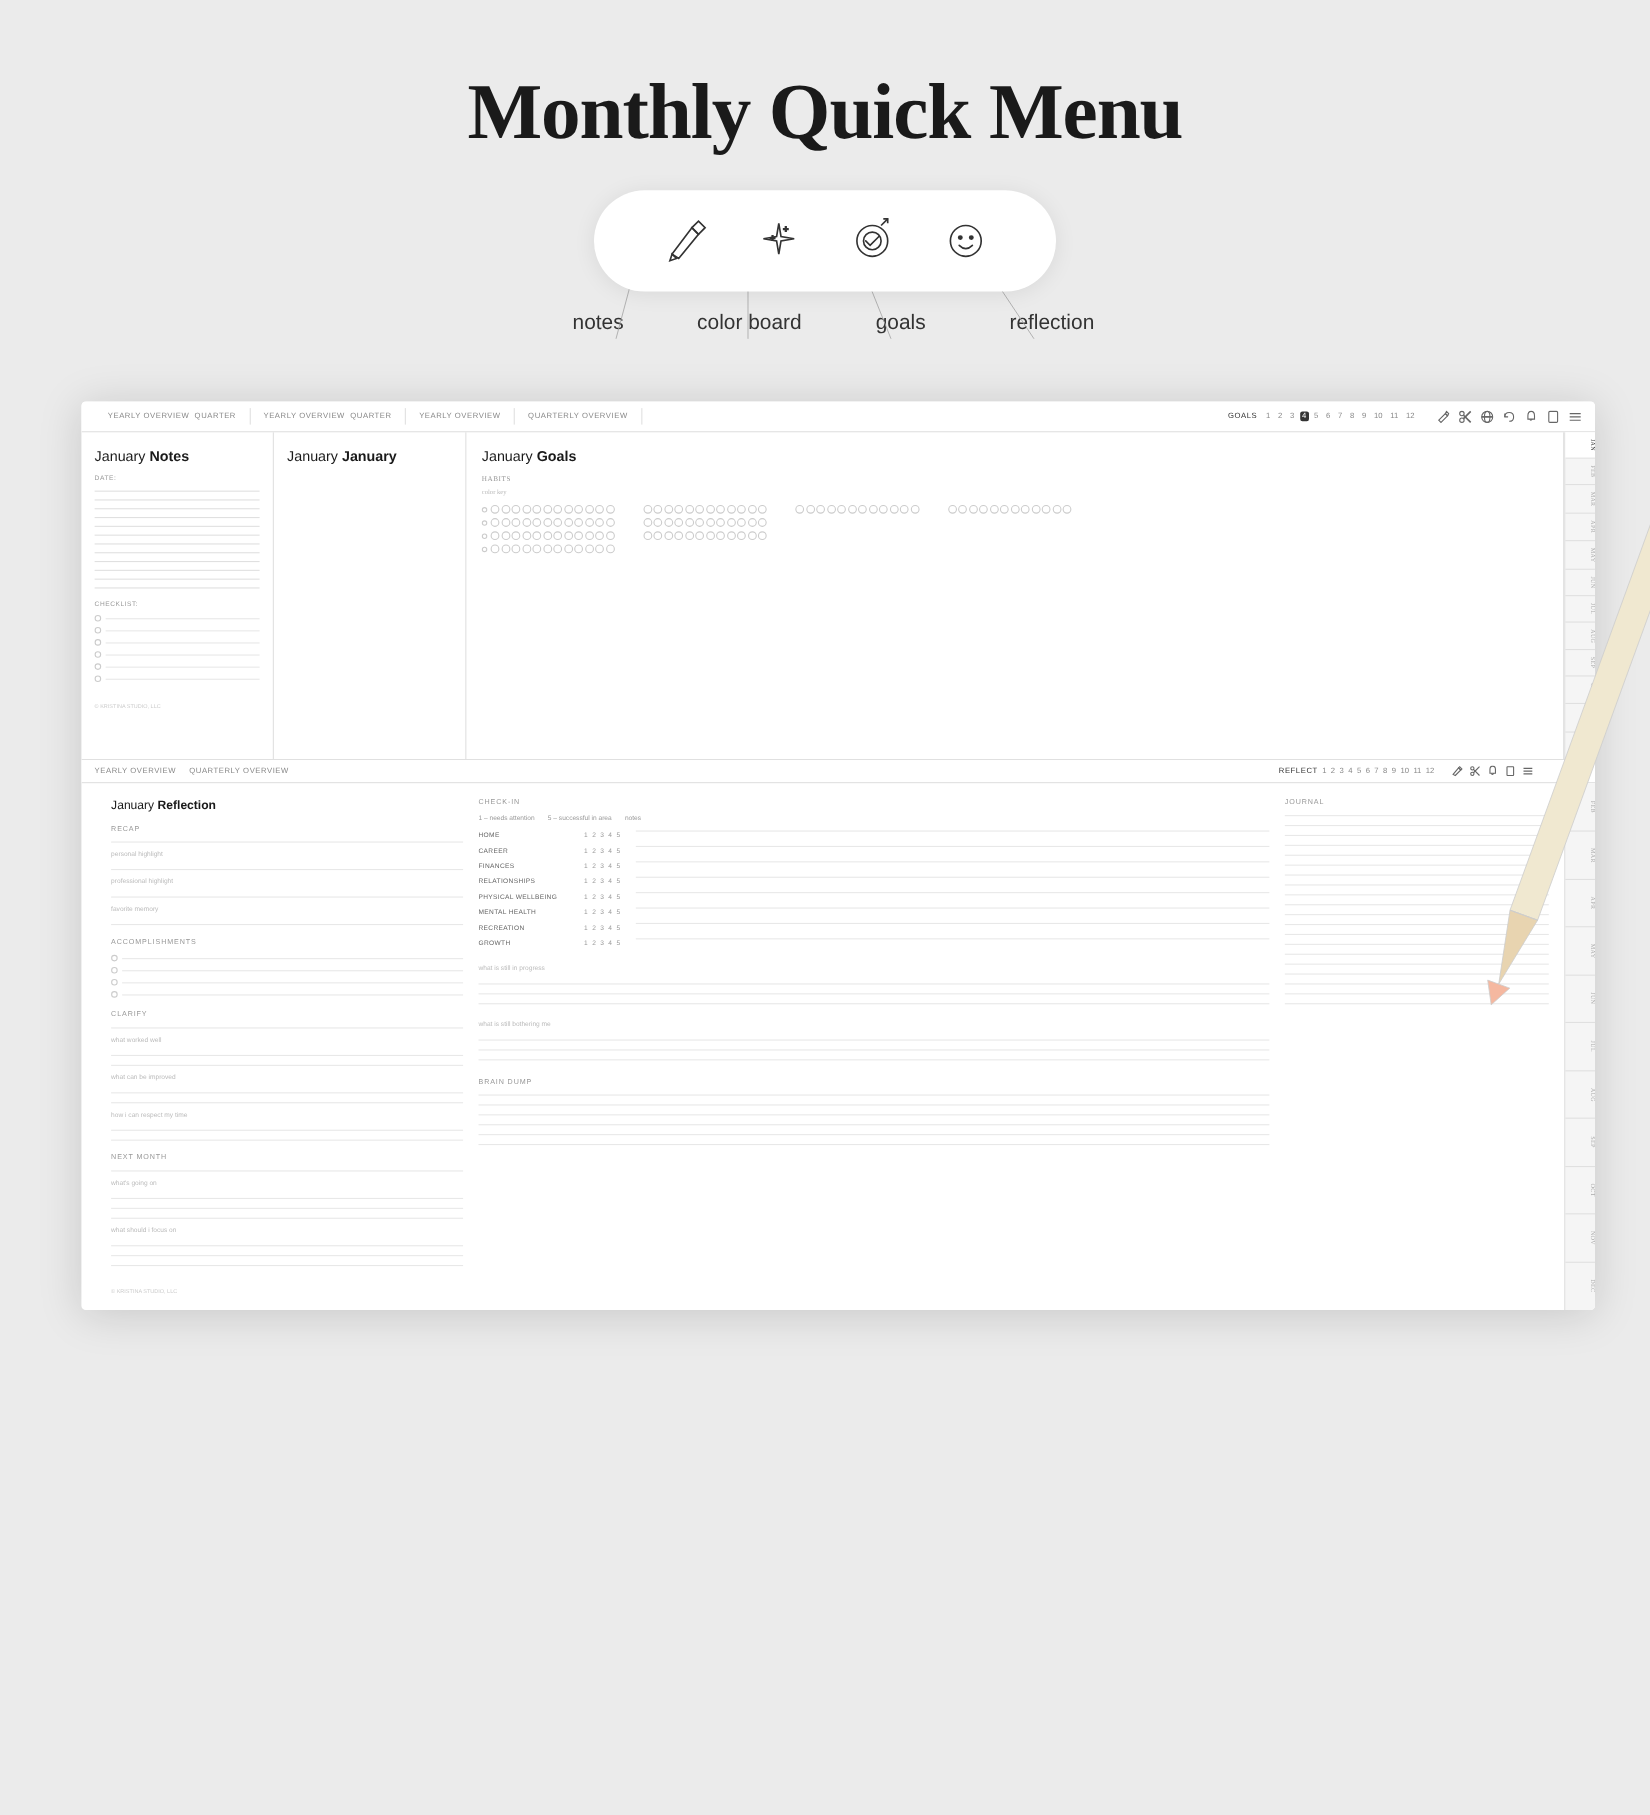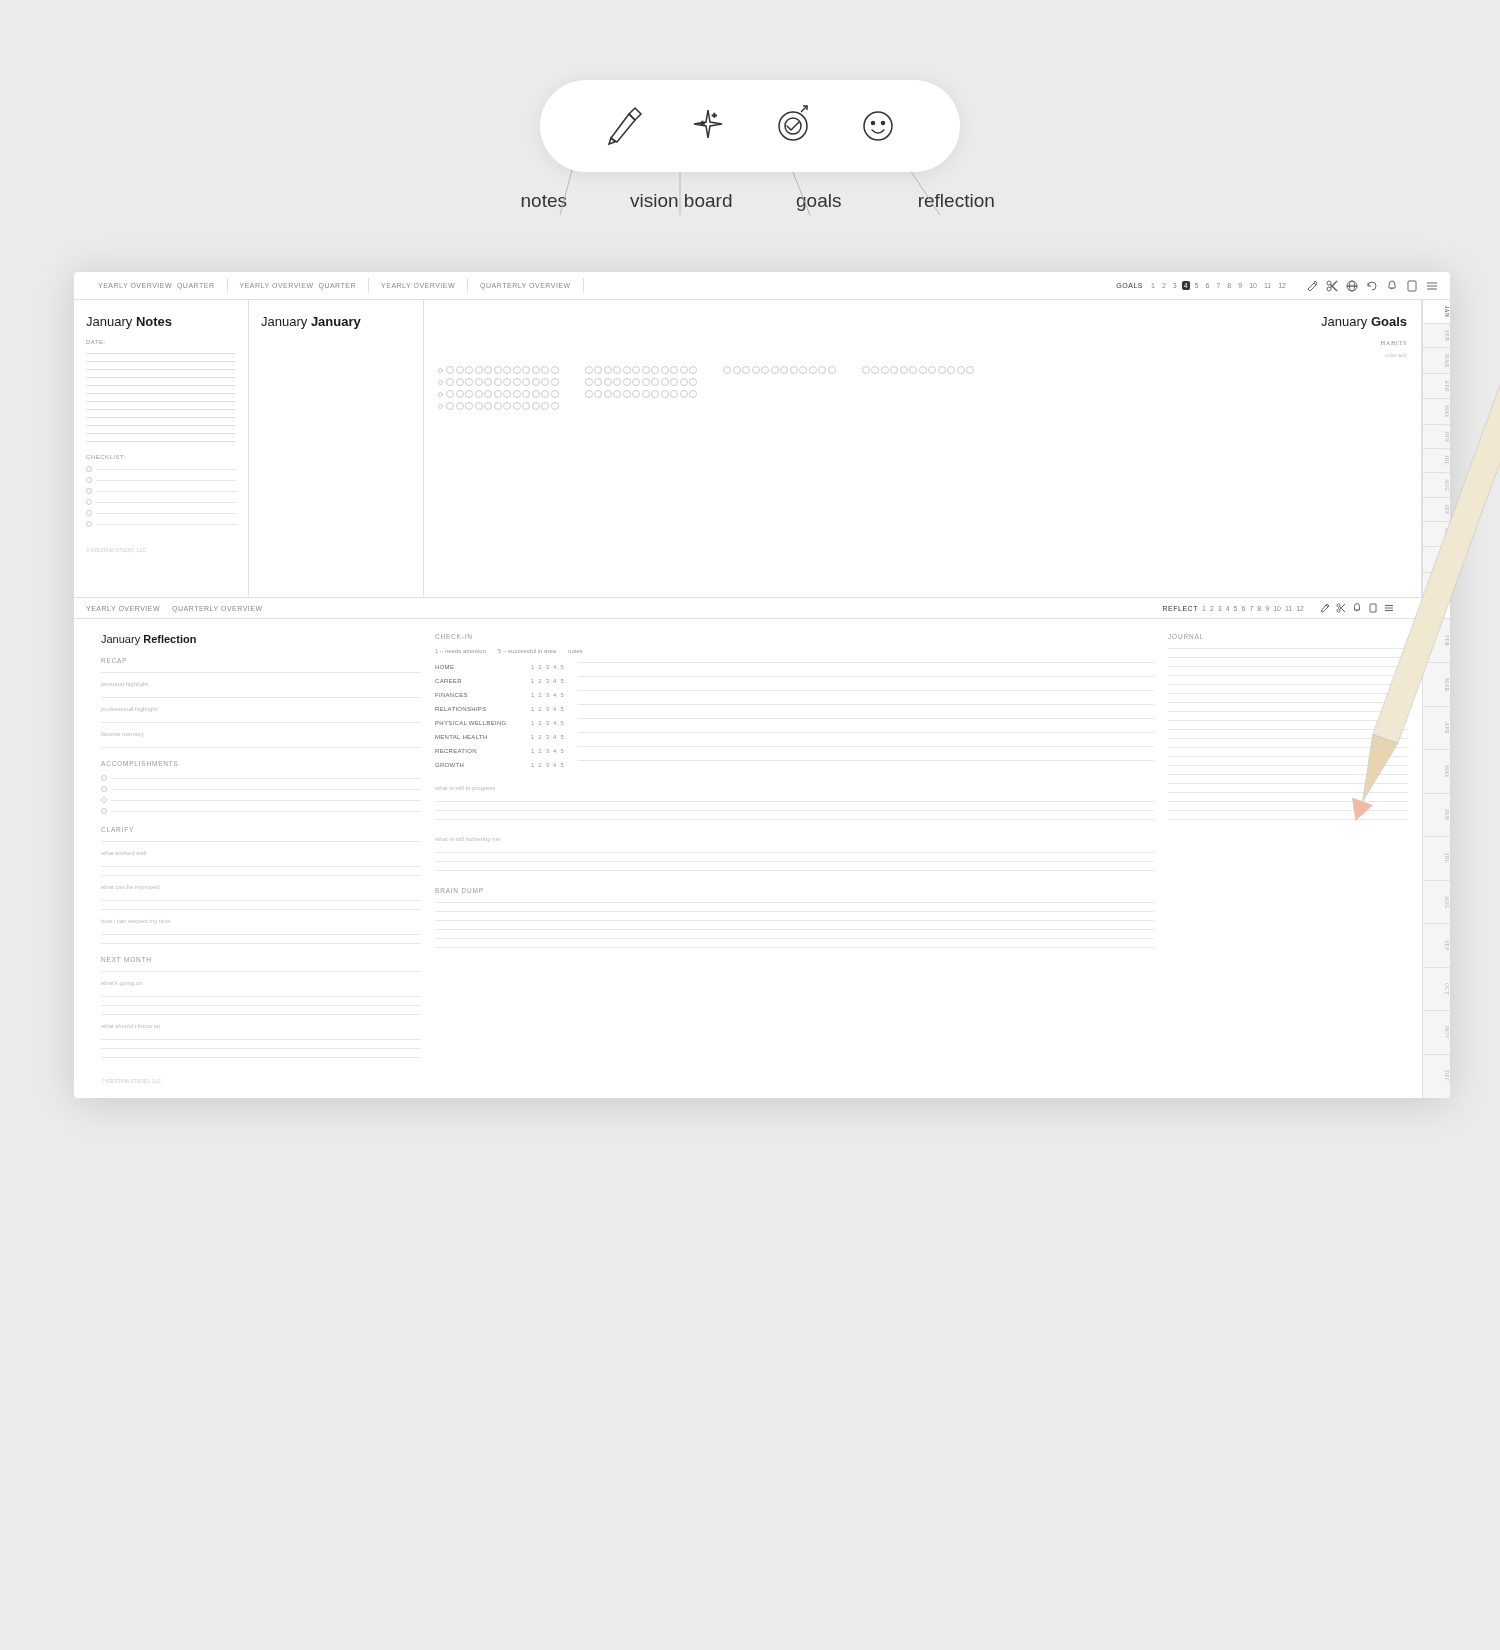--- a/index.html
+++ b/index.html
@@ -272,21 +272,20 @@
       padding: 14px 12px;
       position: relative;
     }
 
     
     .panel-goals {
       flex: 1;
       padding: 14px 14px;
       border-right: 1px solid #e0e0e0;
       position: relative;
-      text-align: right;
     }
 
     .habits-label {
       font-size: 6.5px;
       text-transform: uppercase;
       color: #999;
       letter-spacing: 0.5px;
       margin-bottom: 6px;
     }
 
@@ -518,20 +517,21 @@
     }
 
     .section-title-sm strong {
       font-weight: 700;
     }
   </style>
 </head>
 <body>
 
 <div class="hero-section">
+  <h1 class="main-title">Monthly Quick Menu</h1>
 
   <div class="icon-bar-container">
     <div class="icon-pill">
 
       <div class="icon-item">
         <div class="icon-svg">
           <svg viewBox="0 0 44 44">
             <path d="M10 34 L28 10 L34 16 L16 38 Z" stroke="#333" stroke-width="1.5" fill="none"></path>
             <path d="M28 10 L34 4 L40 10 L34 16 Z" stroke="#333" stroke-width="1.5" fill="none"></path>
             <path d="M10 34 L8 40 L14 38 Z" stroke="#333" stroke-width="1.5" fill="none"></path>
@@ -575,21 +575,21 @@
 
     <svg class="lines-svg" viewBox="0 0 550 80">
       <line x1="105" y1="0" x2="85" y2="75" stroke="#aaa" stroke-width="0.8"></line>
       <line x1="205" y1="0" x2="205" y2="75" stroke="#aaa" stroke-width="0.8"></line>
       <line x1="305" y1="0" x2="335" y2="75" stroke="#aaa" stroke-width="0.8"></line>
       <line x1="415" y1="0" x2="465" y2="75" stroke="#aaa" stroke-width="0.8"></line>
     </svg>
 
     <div class="icon-labels-row">
       <span class="icon-label">notes</span>
-      <span class="icon-label">vision board</span>
+      <span class="icon-label">color board</span>
       <span class="icon-label">goals</span>
       <span class="icon-label">reflection</span>
     </div>
   </div>
 </div>
 
 <div class="planner-wrapper">
 
   <svg class="pencil-svg" viewBox="0 0 60 400" style="position:absolute;right:-30px;top:50px;z-index:10;transform:rotate(20deg);">
     <rect x="20" y="20" width="20" height="300" fill="#f0e8d0" stroke="#ccc" stroke-width="0.5"></rect>

